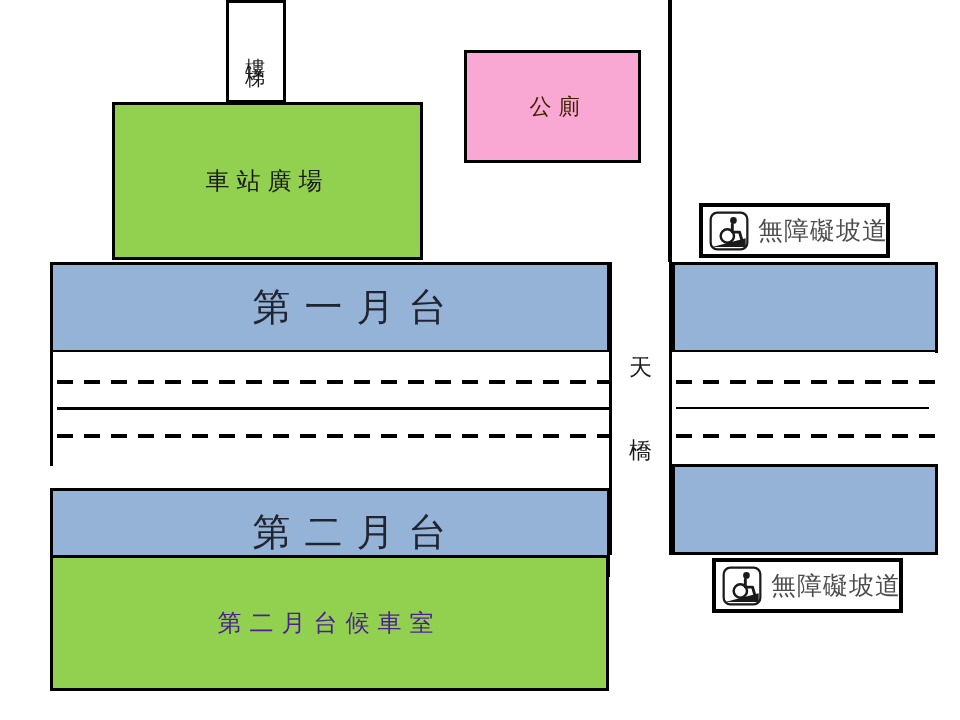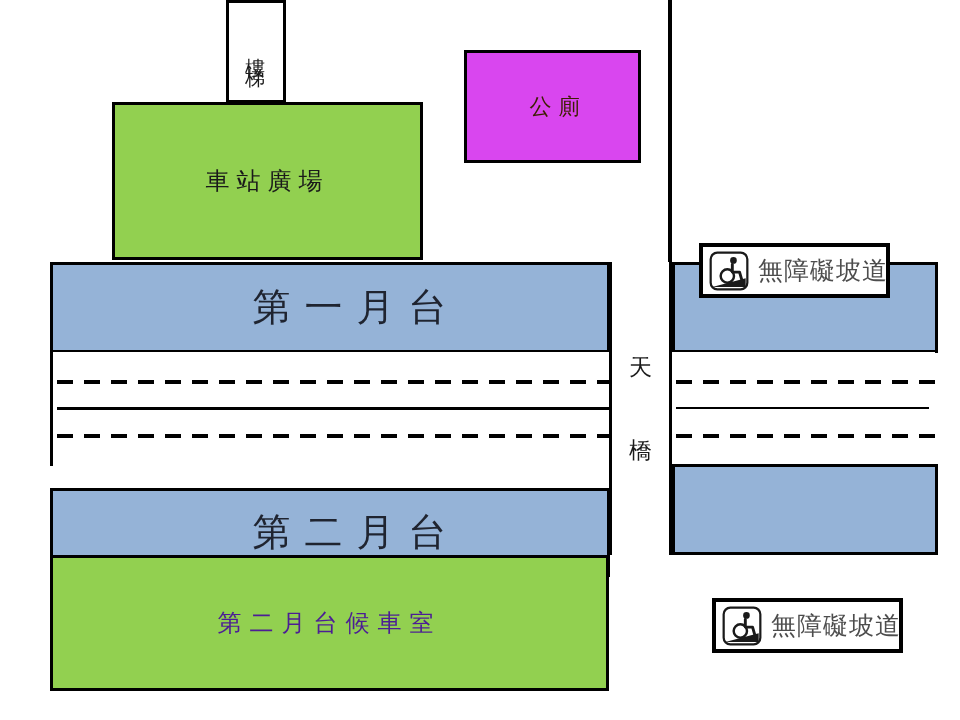--- a/index.html
+++ b/index.html
@@ -6,21 +6,21 @@
   html, body { background: #ffffff; }
   body {
     font-family: "DejaVu Serif", "Liberation Serif", serif;
     width: 960px; height: 720px; overflow: hidden;
   }
   #stage {
     position: relative; width: 960px; height: 720px; background: #ffffff;
   }
   .box { position: absolute; border: 3px solid #000; display: flex; align-items: center; justify-content: center; }
   .green  { background: #92d050; }
-  .orange { background: #d946ef; padding-left: 12px; }
+  .orange { background: #f9a8d4; padding-left: 12px; }
   .blue   { background: #95b3d7; padding-left: 39px; }
   .white  { background: #ffffff; }
 
   
   .stairs { left: 226px; top: 0px; width: 60px; height: 103px; }
   .stairs .vtext {
     writing-mode: vertical-rl; text-orientation: upright;
     font-size: 20px; letter-spacing: 10px; color: #1a1a1a;
   }
   .plaza  { left: 112px; top: 102px; width: 311px; height: 158px; font-size: 24px; letter-spacing: 7px; color: #1a1a1a; }
@@ -54,21 +54,21 @@
   .track-right .rail-solid { height: 2px; right: 6px; }
   .rd1 { top: 28px; } .rs { top: 55px; } .rd2 { top: 82px; }
 
   
   .waiting { left: 50px; top: 555px; width: 559px; height: 136px; font-size: 24px; letter-spacing: 8px; color: #4c1d95; }
 
   
   .ramp-label {
     position: absolute; width: 191px; height: 55px; background: #fff;
     border: 4px solid #000; display: flex; align-items: center;
-    padding-left: 6px; gap: 9px; z-index: 3; margin-top: 40px;
+    padding-left: 6px; gap: 9px; z-index: 3;
   }
   .ramp-1 { left: 699px; top: 203px; }
   .ramp-2 { left: 712px; top: 558px; }
   .ramp-label .txt { font-size: 25px; letter-spacing: 1px; color: #4d4d4d; white-space: nowrap; }
   .ramp-icon { width: 40px; height: 40px; flex: 0 0 auto; }
 </style>
 </head>
 <body>
 
 <div id="stage">

